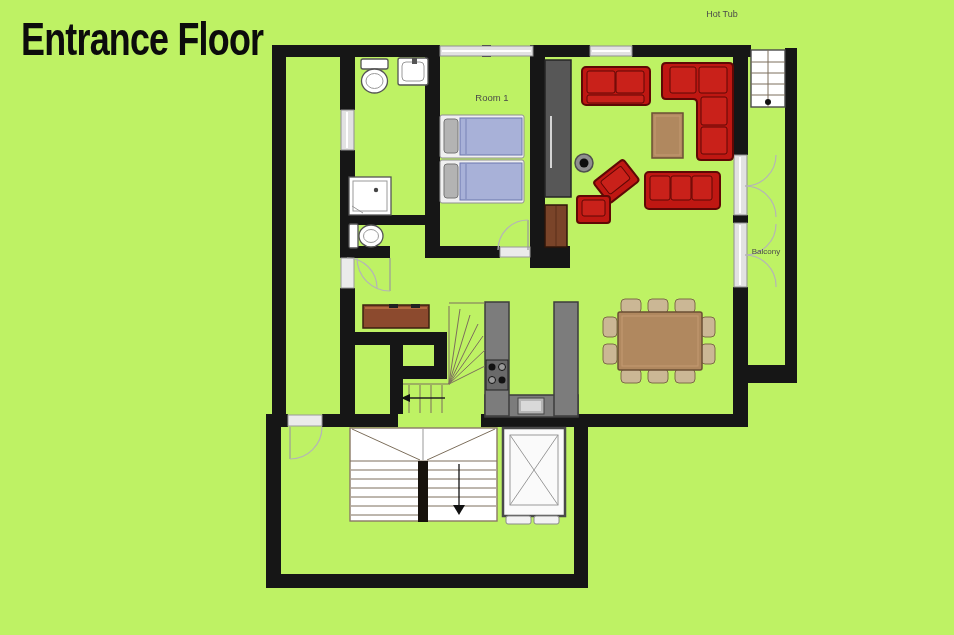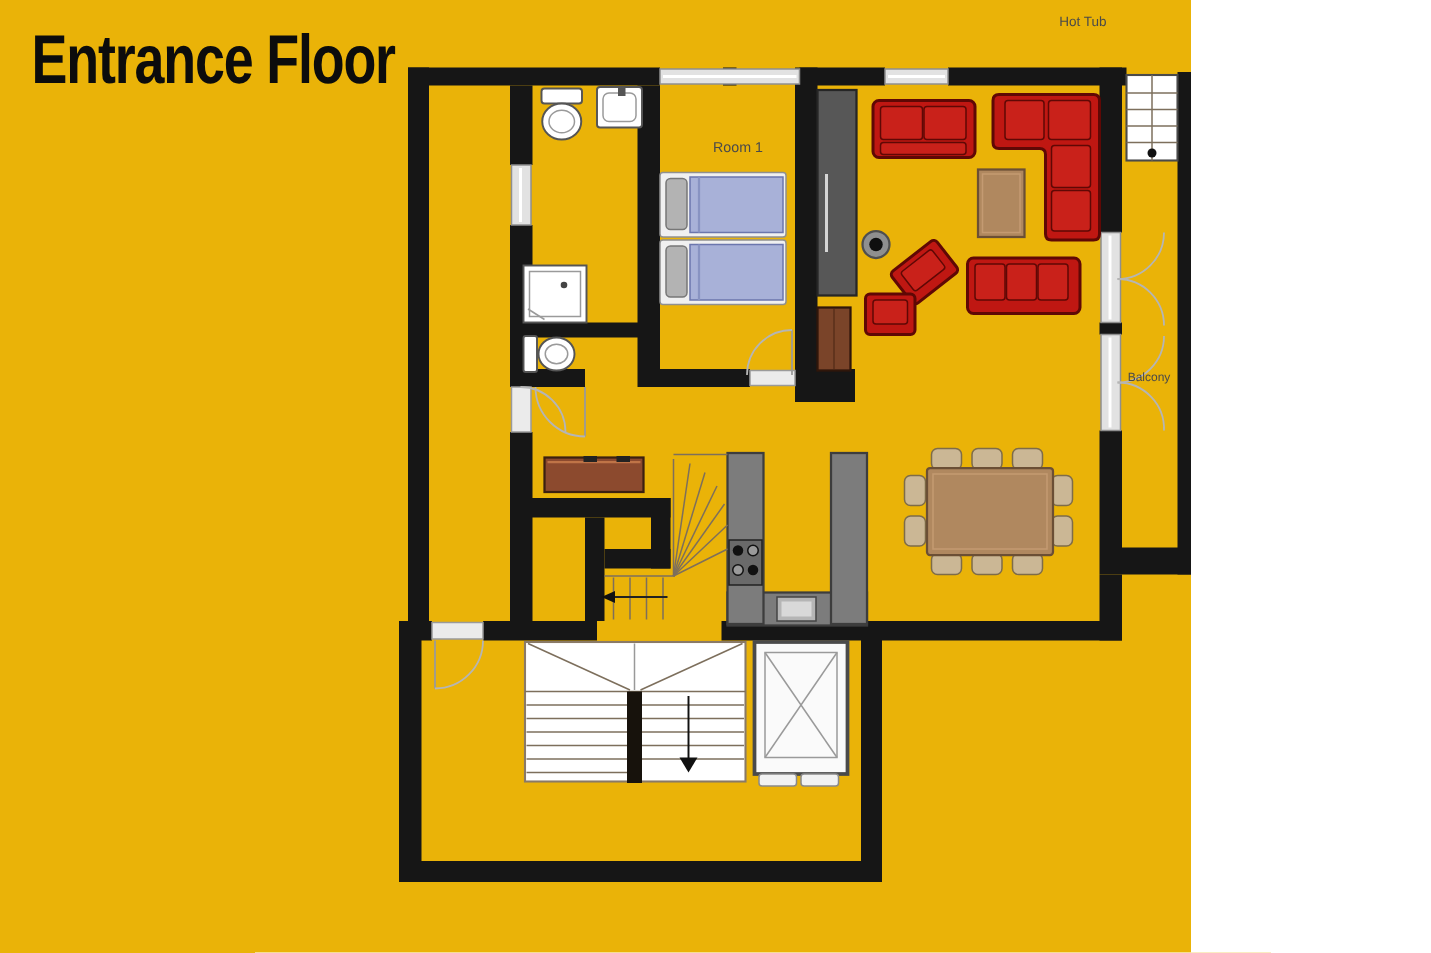--- a/index.html
+++ b/index.html
@@ -1,16 +1,16 @@
 <!DOCTYPE html>
 <html style="--wall: #161616; --sofa: #bf1712; --sofa-dark: #5f0805; --sofa-seat: #c9211a; --bed: #a8b1d8; --bed-dark: #6b76ad; --bed-frame: #f0f0f0; --pillow: #b3b3b3; --wood: #b0885f; --wood-dark: #6b4f35; --wood-light: #c49a72; --chair: #cbb795; --chair-dark: #7e6c49; --counter: #7c7c7c; --counter-dark: #3d3d3d; --wardrobe: #575757; --sideboard: #8c4a2e; --cabinet: #7a4429; --glass: #e2e2e2; --glass-stroke: #8f8f8f; --door: #ebebeb; --door-stroke: #9a9a9a; --arc: #b5b5b5; --stair: #7d6f5c; --fixture: #555555; --label: #4a4a4a; --title: #0c0c0c;"><head>
 <meta charset="utf-8">
 <style>
   html,body{margin:0;padding:0;background:#fff;}
-  .page{position:relative;width:794px;height:635px;background:#eab308;overflow:hidden;
+  .page{position:relative;width:954px;height:635px;background:#bef264;overflow:hidden;
         font-family:"Liberation Sans",sans-serif;}
   svg{position:absolute;top:0;left:0;}
   .wall{fill:var(--wall);}
   .glass{fill:var(--glass);stroke:var(--glass-stroke);stroke-width:1;}
   .glassline{stroke:#ffffff;stroke-width:2;fill:none;}
   .arc{fill:none;stroke:var(--arc);stroke-width:1.2;}
   .leaf{fill:var(--door);stroke:var(--door-stroke);stroke-width:1;}
   .leafline{stroke:var(--door-stroke);stroke-width:1.2;fill:none;}
   .sofa{fill:var(--sofa);stroke:var(--sofa-dark);stroke-width:2;}
   .cush{fill:var(--sofa-seat);stroke:var(--sofa-dark);stroke-width:1;}

